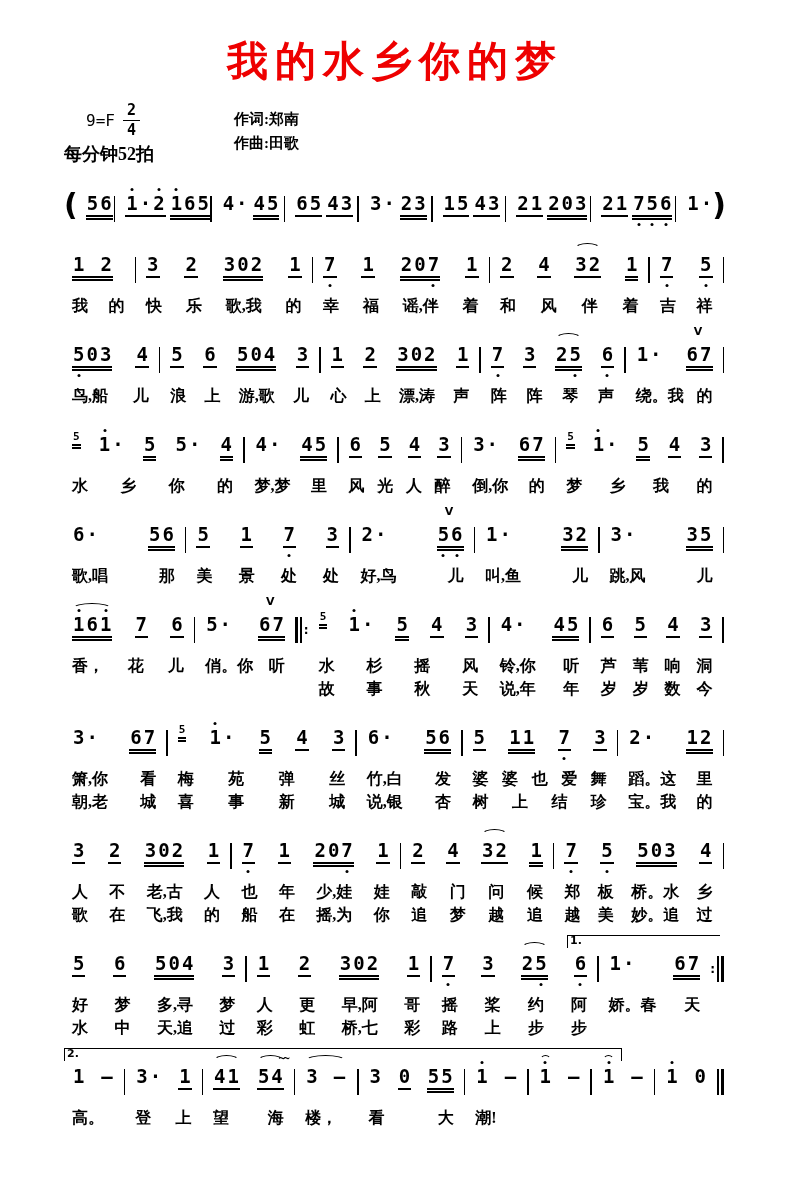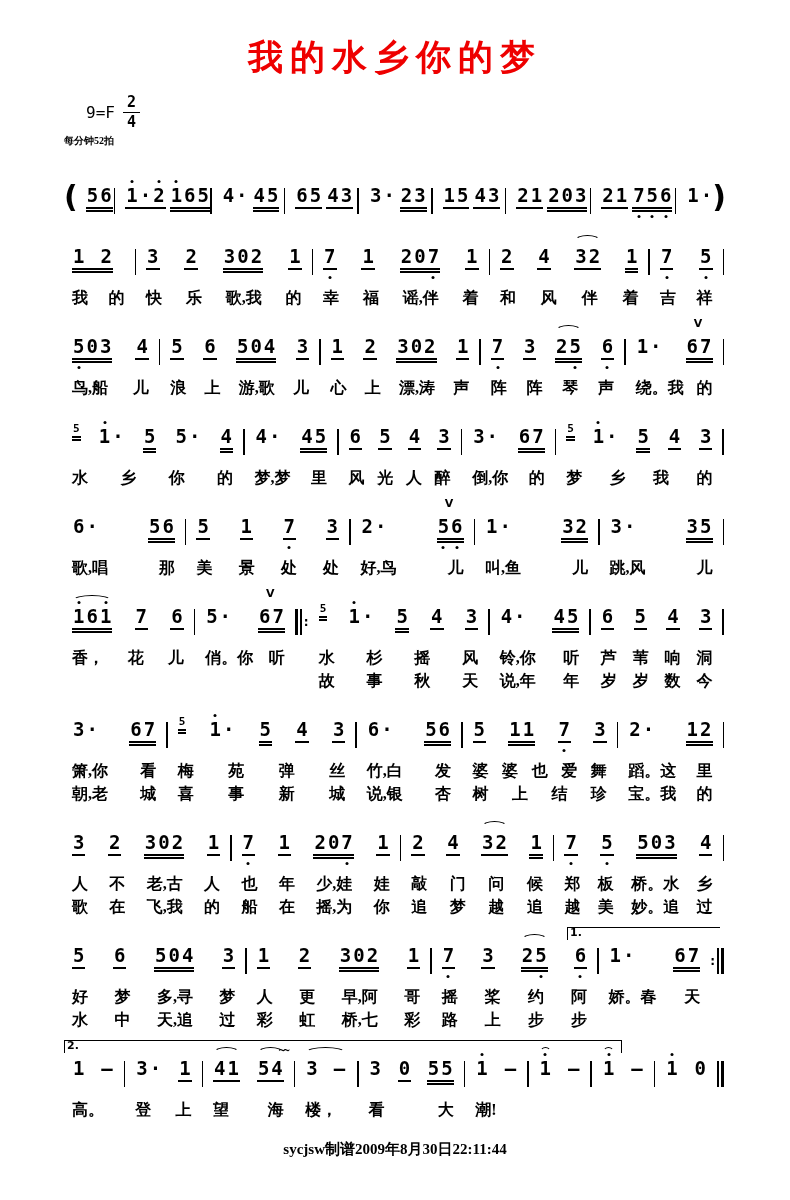--- a/index.html
+++ b/index.html
@@ -1,27 +1,27 @@
 <!DOCTYPE html>
 <html><head>
 <meta charset="utf-8">
 <style>
   html,body{margin:0;padding:0;background:#ffffff;}
   body{width:790px;height:1200px;overflow:hidden;font-family:"Liberation Serif",serif;color:#000;}
   .page{width:790px;height:1200px;position:relative;box-sizing:border-box;padding:0 64px;}
 
-  .title{margin:34px 0 0 0;text-align:center;font-size:35px;font-weight:bold;color:#ee0000;letter-spacing:7px;font-family:"Liberation Serif",serif;}
+  .title{margin:34px 0 0 0;text-align:center;font-size:41px;font-weight:bold;color:#ee0000;letter-spacing:7px;font-family:"Liberation Serif",serif;}
 
   .meta{display:flex;align-items:flex-start;margin-top:14px;height:62px;}
   .keyblock{width:170px;}
   .keyline{display:flex;align-items:center;gap:8px;font-family:"DejaVu Sans Mono",monospace;font-size:16px;margin-left:22px;}
   .frac{display:inline-flex;flex-direction:column;align-items:center;line-height:1;font-weight:bold;font-size:15px;}
   .frac .ft{border-bottom:1.5px solid #000;padding:0 4px 2px;}
   .frac .fb{padding-top:2px;}
-  .tempo{font-size:10px;font-weight:bold;margin-top:4px;}
+  .tempo{font-size:18px;font-weight:bold;margin-top:4px;}
   .performers{flex:1;text-align:center;font-size:15px;font-weight:bold;padding-top:12px;}
   .credits{width:130px;font-size:15px;font-weight:bold;line-height:1.6;padding-top:4px;}
 
   
   #systems{margin-top:16px;}
   .system{position:relative;margin-top:23px;display:block;}
   .sysrow{display:flex;align-items:flex-start;width:100%;}
   .paren{font-size:30px;font-weight:bold;line-height:38px;margin-top:-2px;font-family:"DejaVu Sans",sans-serif;}
   .measure{display:flex;flex-direction:column;min-width:0;flex:1 1 0;}
   .notes{display:flex;justify-content:space-between;align-items:baseline;padding:6px 6px 0;height:32px;
@@ -63,20 +63,24 @@
     <div class="keyblock">
       <div class="keyline">
         <span>9=F</span>
         <span class="frac">
           <span class="ft">2</span>
           <span class="fb">4</span>
         </span>
       </div>
       <div class="tempo">每分钟52拍</div>
     </div>
+    <div class="credits">
+      <div>作词:郑南</div>
+      <div>作曲:田歌</div>
+    </div>
   </div>
 
   <div id="systems">
       <div class="system">
         <div class="sysrow">
           <span class="paren">(</span>
           <div class="measure" style="flex-grow: 3;">
             <div class="notes">
               <span class="grp u2">
                 <span class="n">5</span>
@@ -1391,14 +1395,13 @@
             </div>
           </div>
           <span class="barwrap">
             <span class="bl"></span>
             <span class="bl thick"></span>
           </span>
         </div>
       </div>
     </div>
 
-  <div class="footer">sycjsw制谱2009年8月30日22:11:44</div>
 </div>
 
 </body></html>

